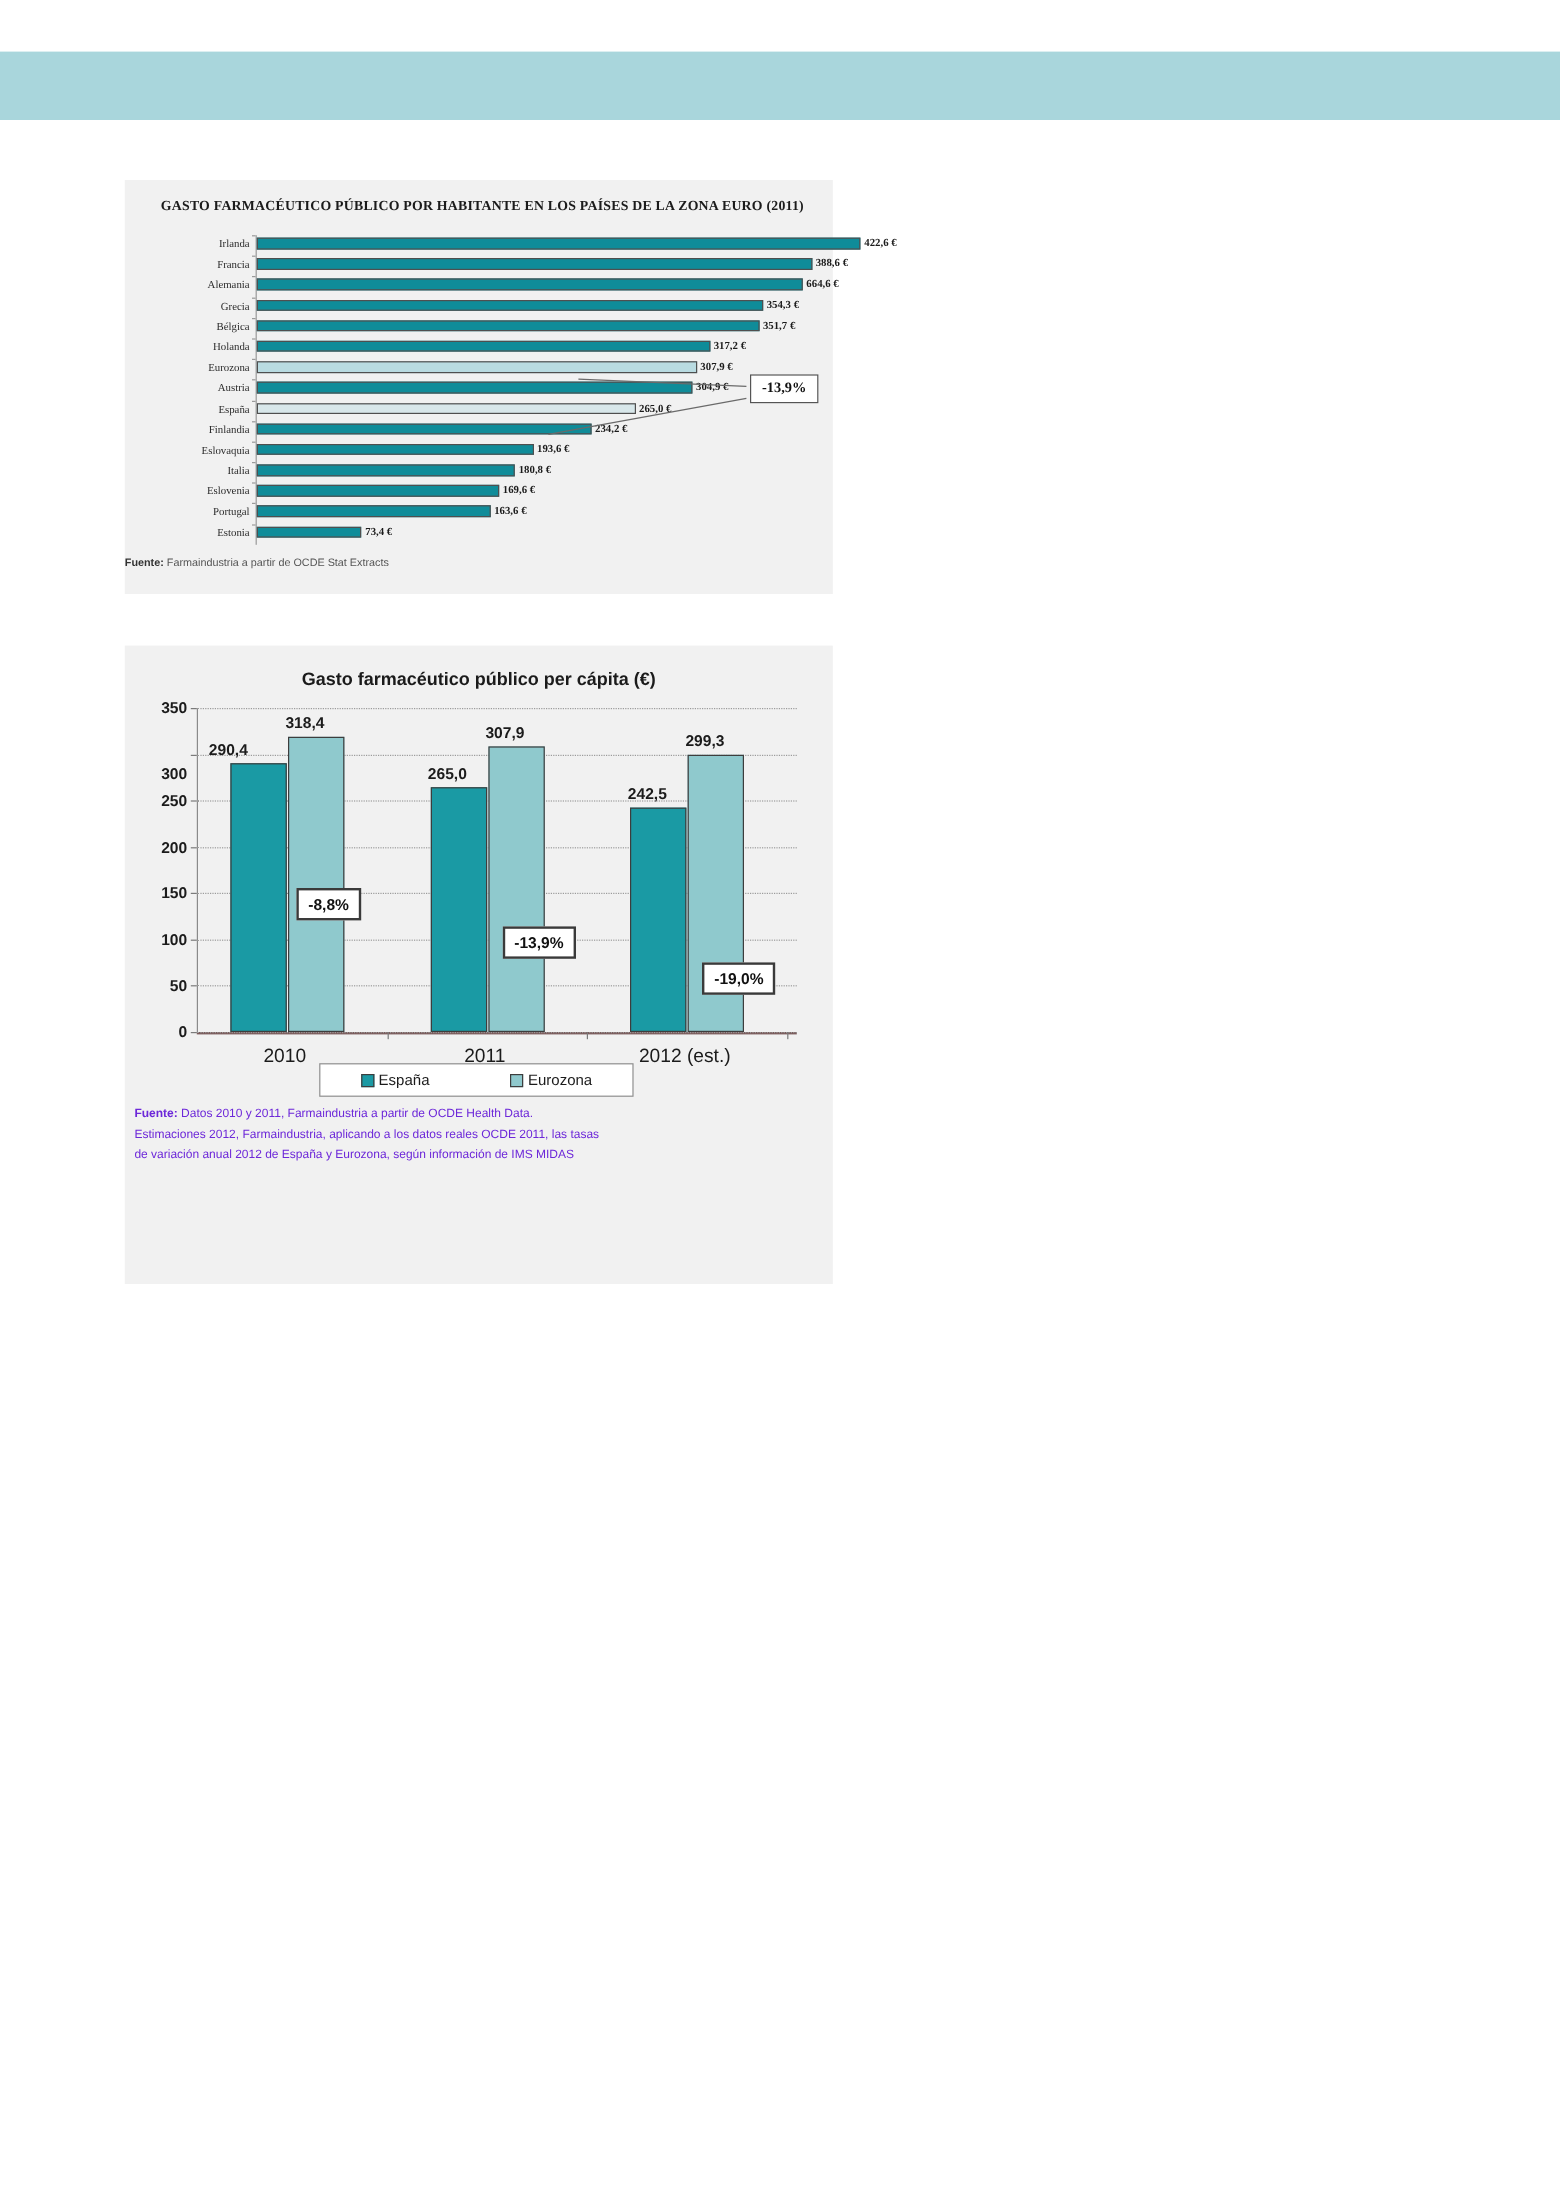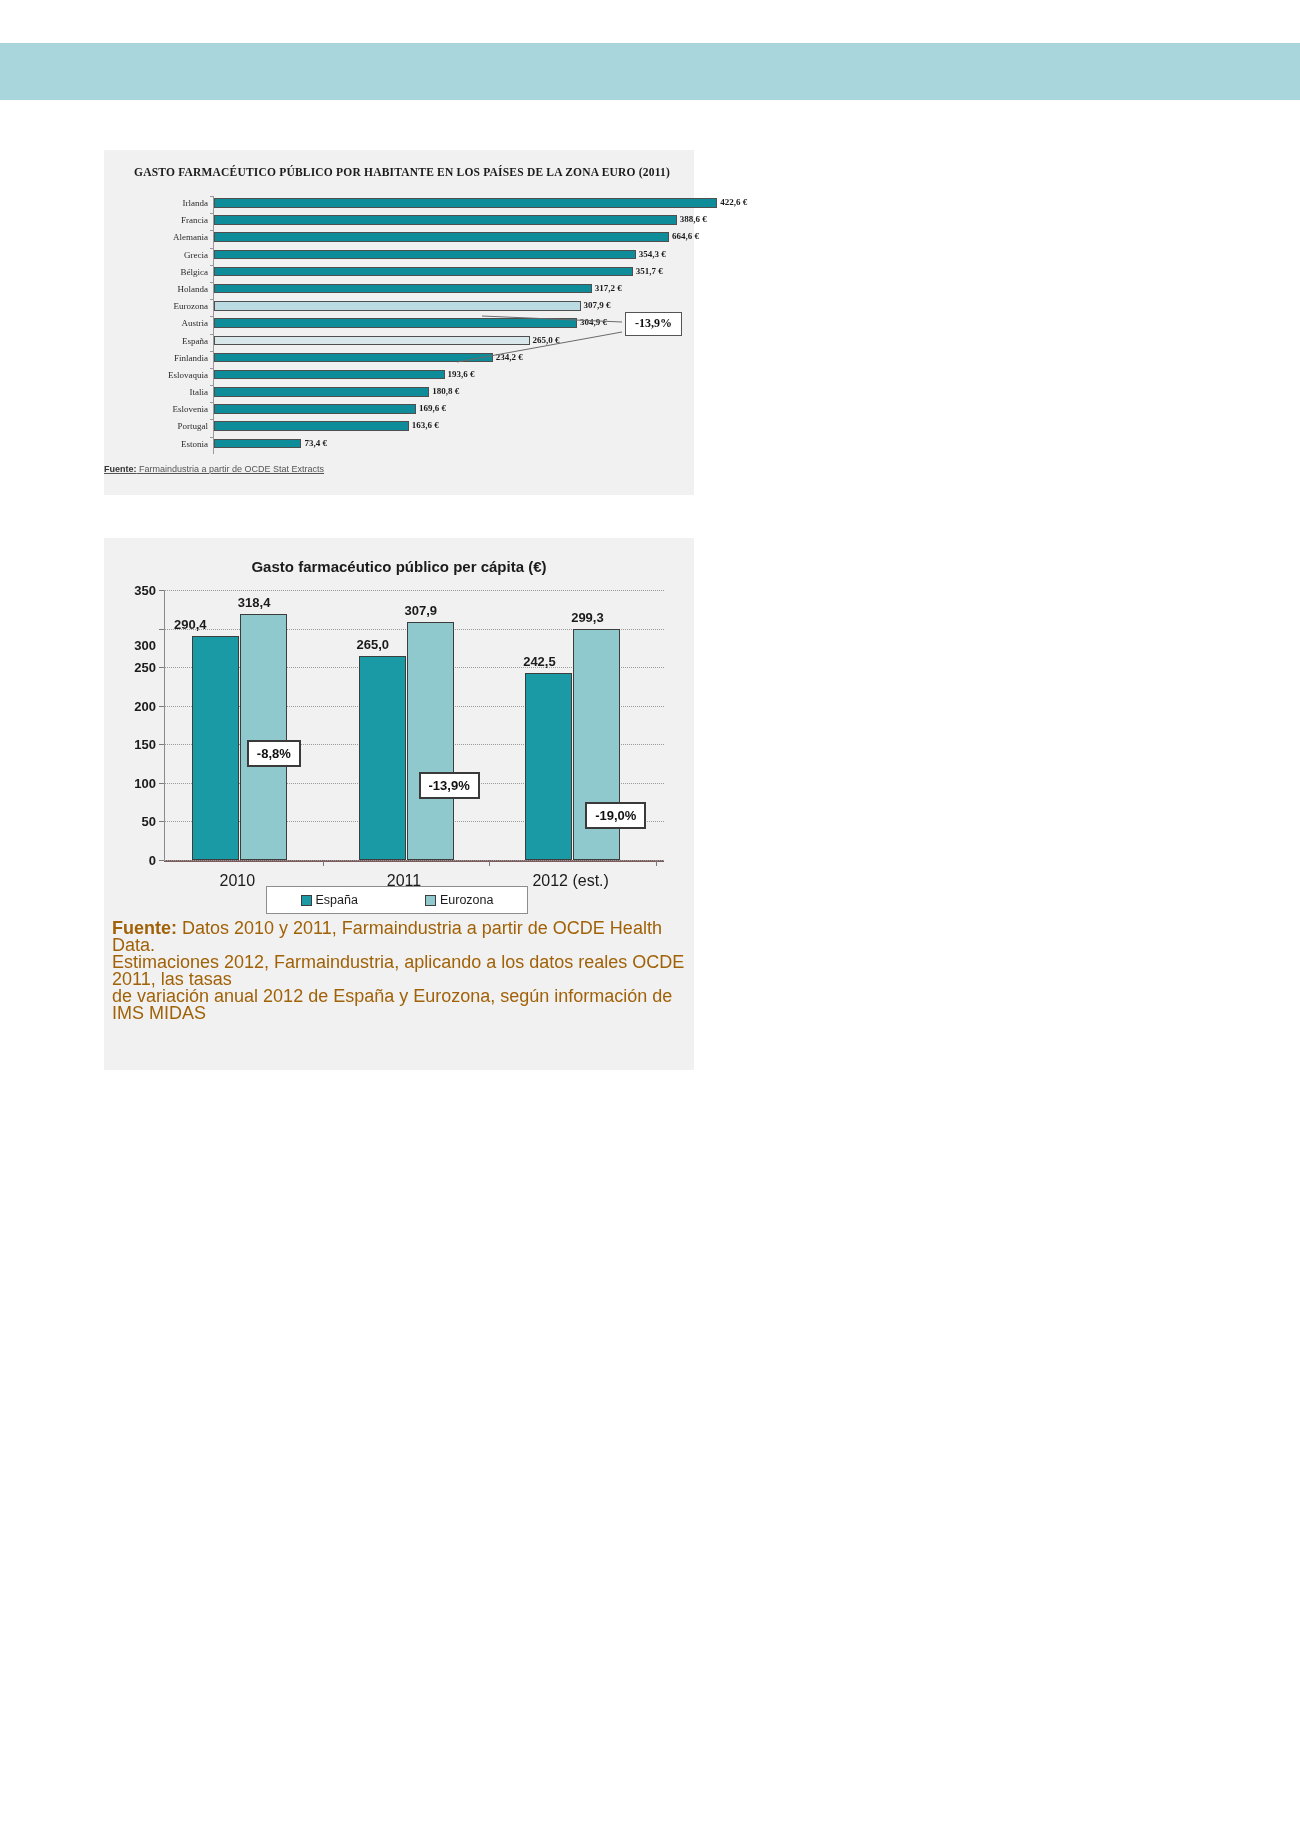--- a/index.html
+++ b/index.html
@@ -61,21 +61,21 @@
   #c1-callout{
     position:absolute;left:521px;top:162px;
     border:1px solid #555;background:#ffffff;
     padding:3px 9px 4px 9px;
     font-family:"Liberation Serif", serif;
     font-weight:bold;font-size:12px;color:#111;
   }
   #c1-leader{position:absolute;left:0;top:0;width:590px;height:345px;pointer-events:none;}
   #chart1-source{
     position:absolute;left:0px;top:314px;width:580px;
-    font-size:9px;color:#555;white-space:nowrap;text-decoration:underline;
+    font-size:9px;color:#555;white-space:nowrap;
   }
   #chart1-source b{color:#333;}
 
   
   #chart2{
     position:absolute;left:104px;top:538px;width:590px;height:532px;
     background:#f1f1f1;
   }
   #chart2-title{
     position:absolute;left:0;top:20px;width:590px;text-align:center;
@@ -126,21 +126,21 @@
   }
   #c2-legend{
     position:absolute;left:162px;top:348px;width:260px;height:26px;
     border:1px solid #8d8d8d;background:#ffffff;
     display:flex;align-items:center;justify-content:space-around;
   }
   .c2-leg-item{display:flex;align-items:center;font-size:12.5px;color:#1b1b1b;}
   .c2-swatch{width:9px;height:9px;border:1px solid #3d3d3d;margin-right:4px;}
   #chart2-source{
     position:absolute;left:8px;top:382px;width:575px;
-    font-size:18px;color:#a16207;line-height:17px;
+    font-size:10px;color:#6d28d9;line-height:17px;
   }
   #chart2-source b{font-weight:bold;}
 </style>
 </head>
 <body>
 
 <div id="top-band"></div>
 
 <div id="chart1">
   <div id="chart1-title">GASTO FARMACÉUTICO PÚBLICO POR HABITANTE EN LOS PAÍSES DE LA ZONA  EURO (2011)</div>

